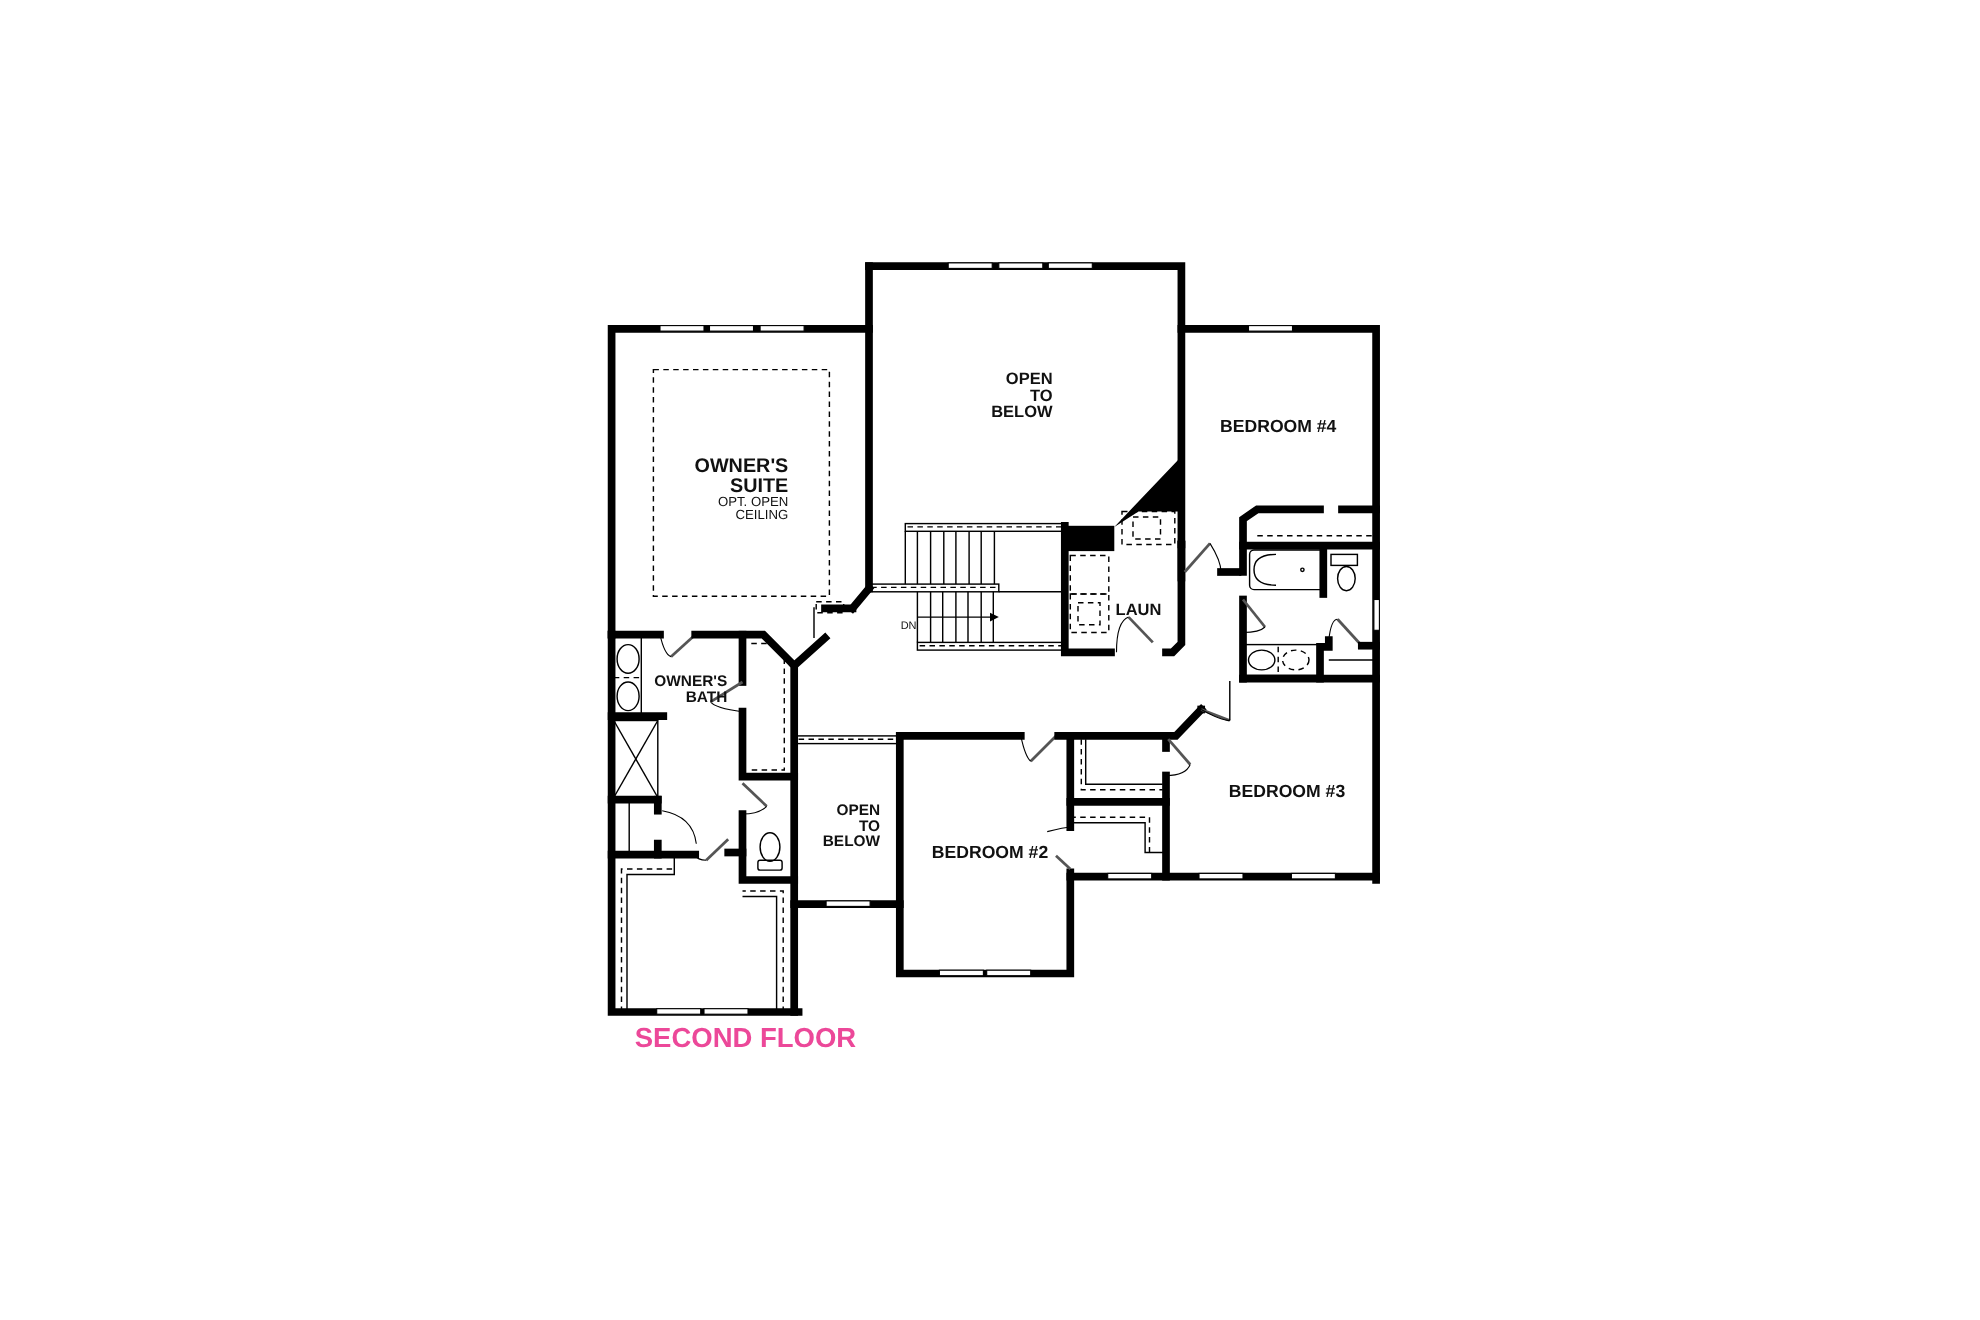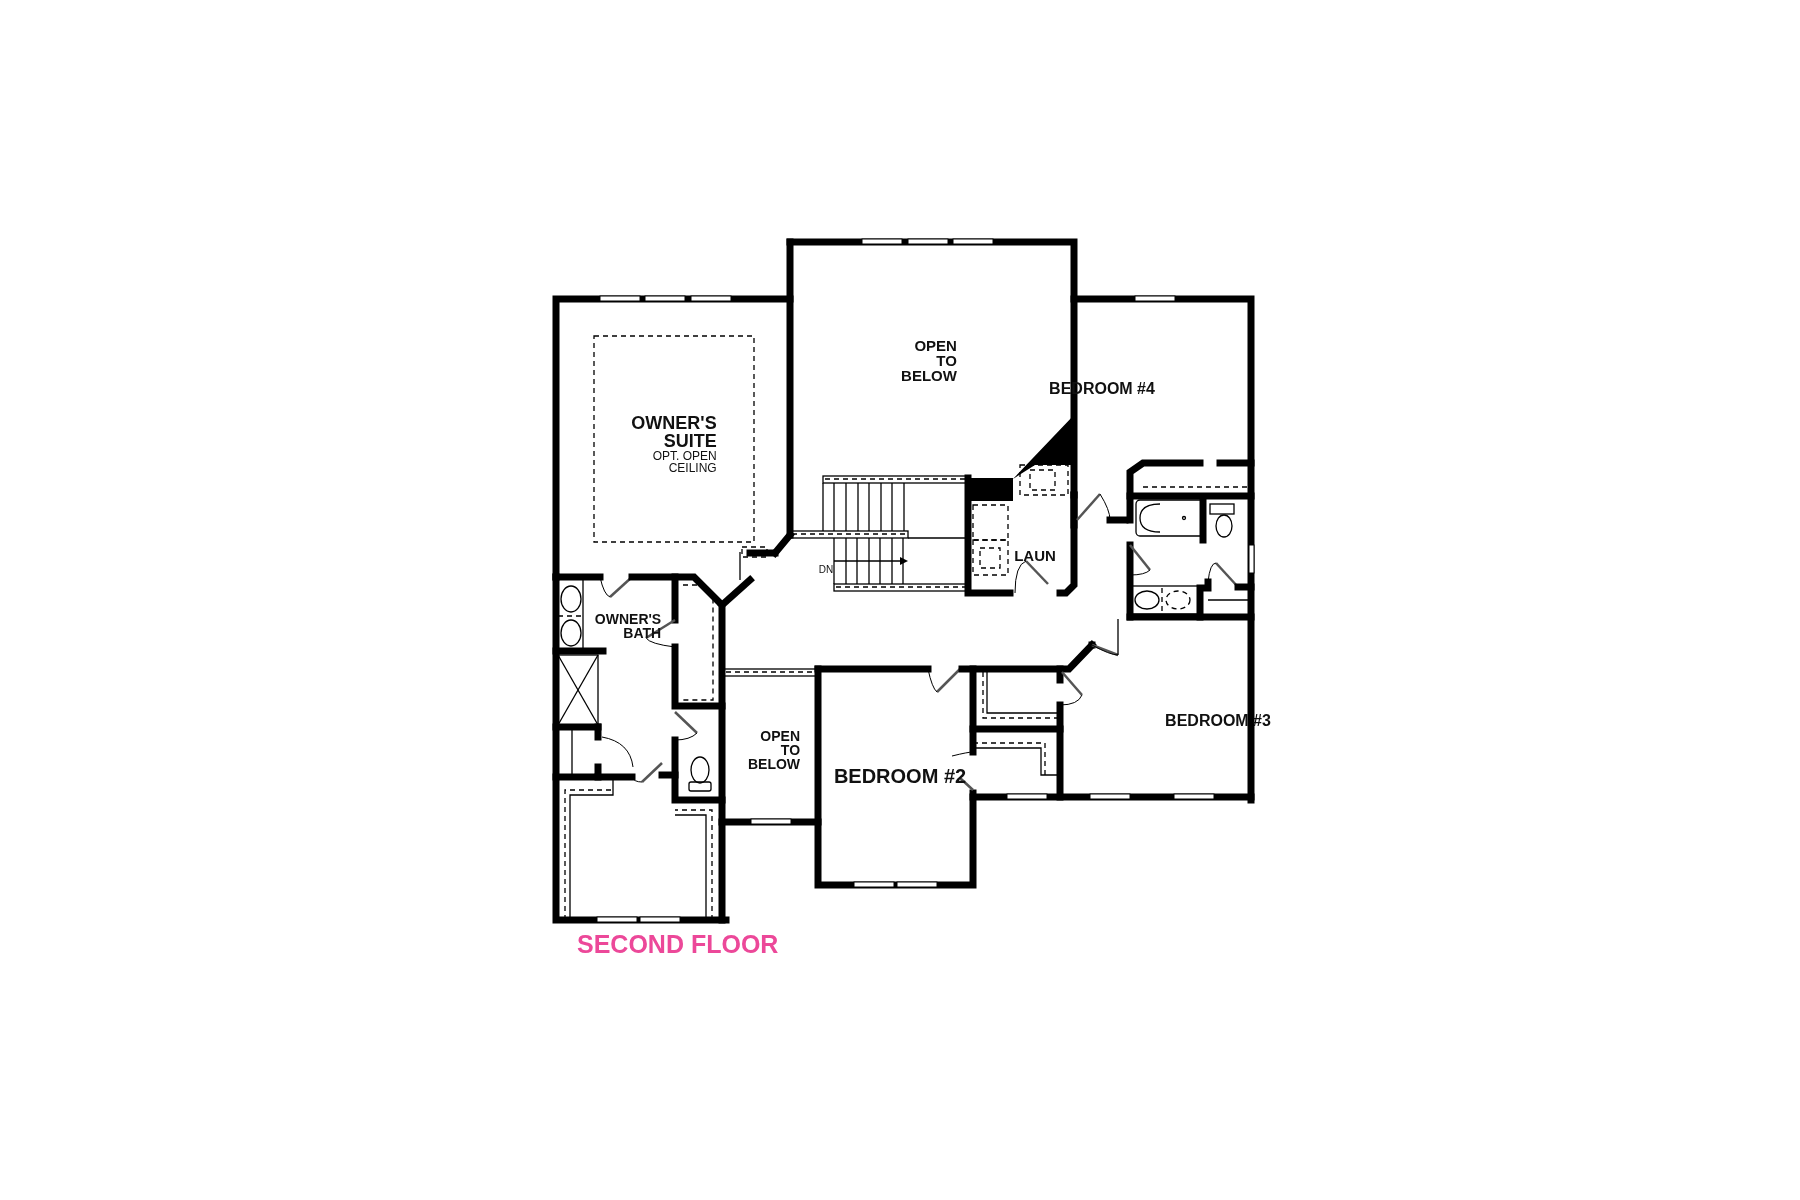--- a/index.html
+++ b/index.html
@@ -228,44 +228,44 @@
   <div class="sub" style="font-size:12px; font-weight:normal;">OPT. OPEN</div>
   <div class="sub" style="font-size:12px; font-weight:normal;">CEILING</div>
 </div>
 
 <div class="label" style="left:929px; top:360px; font-size:15px;">
   <div>OPEN</div>
   <div>TO</div>
   <div>BELOW</div>
 </div>
 
-<div class="label" style="left:1102px; top:389px; font-size:16px;">
+<div class="label" style="left:1162px; top:389px; font-size:16px;">
   <span>BEDROOM #4</span>
 </div>
 
 <div class="label" style="left:1035px; top:555px; font-size:15px;">
   <span>LAUN</span>
 </div>
 
 <div class="label" style="left:628px; top:626px; font-size:14px;">
   <div>OWNER'S</div>
   <div>BATH</div>
 </div>
 
 <div class="label" style="left:774px; top:750px; font-size:14px;">
   <div>OPEN</div>
   <div>TO</div>
   <div>BELOW</div>
 </div>
 
-<div class="label" style="left:900px; top:776px; font-size:20px;">
+<div class="label" style="left:900px; top:776px; font-size:16px;">
   <span>BEDROOM #2</span>
 </div>
 
-<div class="label" style="left:1170px; top:721px; font-size:16px;margin-left:48px;">
+<div class="label" style="left:1170px; top:721px; font-size:16px;">
   <span>BEDROOM #3</span>
 </div>
 
 <div class="label" style="left:826px; top:570px; font-size:10px; font-weight:normal;">
   <span>DN</span>
 </div>
 
 <div class="title">SECOND FLOOR</div>
 
 </body></html>

